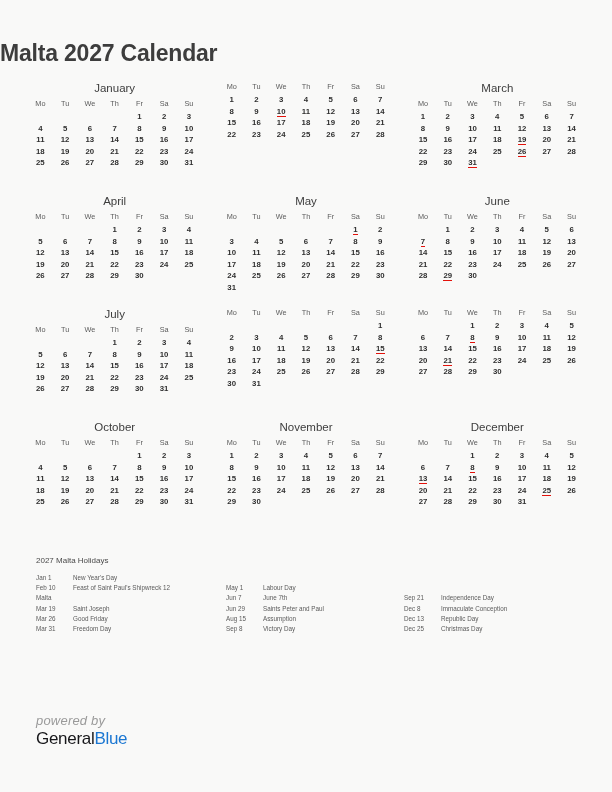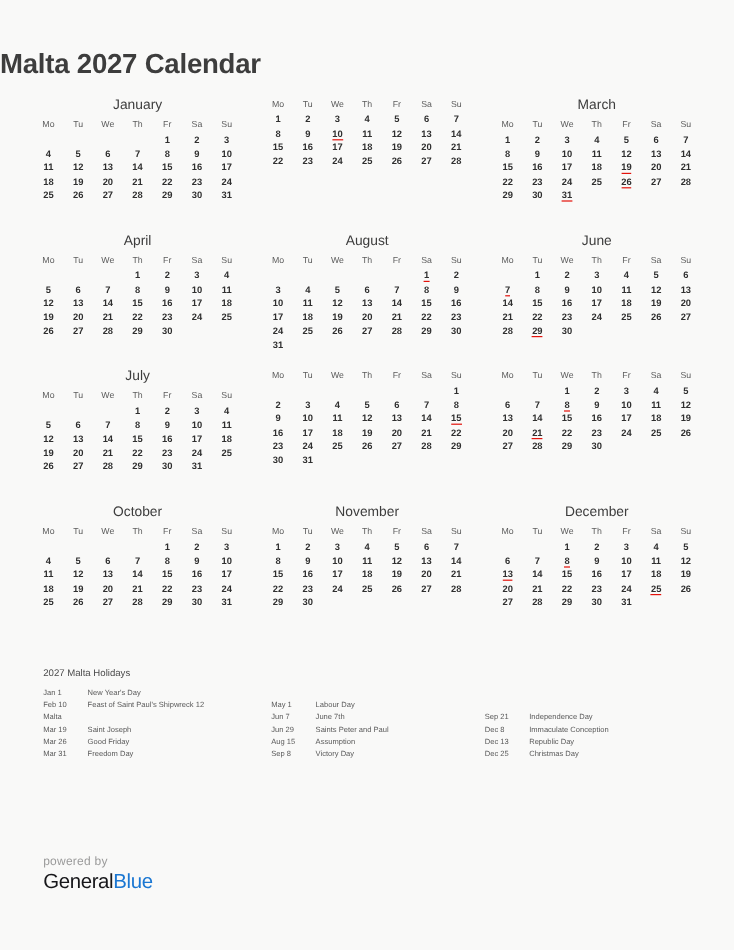--- a/index.html
+++ b/index.html
@@ -110,24 +110,25 @@
     flex: 1 1 auto;
   }
 
   
   .footer {
     position: absolute;
     left: 36px;
     top: 713px;
   }
   .powered {
-    font-size: 10px;
+    font-size: 13px;
     color: #9a9a9a;
     margin: 0 0 1px 0;
     letter-spacing: 0.2px;
+    font-style: italic;
   }
   .brand {
     font-size: 17px;
     font-weight: normal;
     letter-spacing: -0.3px;
     line-height: 19px;
   }
   .brand .b1 { color: #17171a; }
   .brand .b2 { color: #1b77d2; }
 </style>
@@ -373,21 +374,21 @@
             <td><span>28</span></td>
             <td><span>29</span></td>
             <td><span>30</span></td>
             <td class="empty">&nbsp;</td>
             <td class="empty">&nbsp;</td>
           </tr>
         </tbody>
       </table>
     </div>
     <div class="month-block">
-      <div class="month-name">August</div>
+      <div class="month-name">May</div>
       <table class="month-table">
         <thead>
           <tr>
             <th>Mo</th>
             <th>Tu</th>
             <th>We</th>
             <th>Th</th>
             <th>Fr</th>
             <th>Sa</th>
             <th>Su</th>

